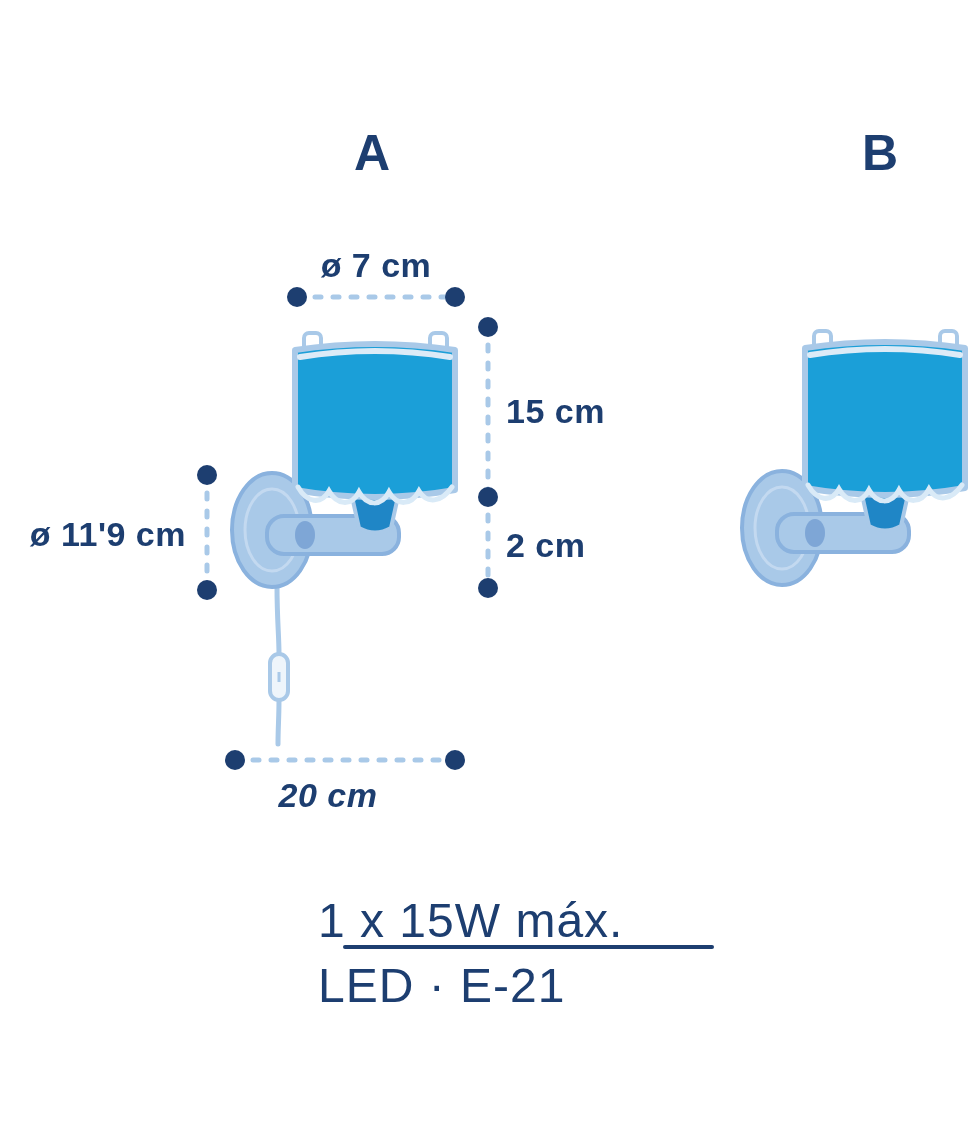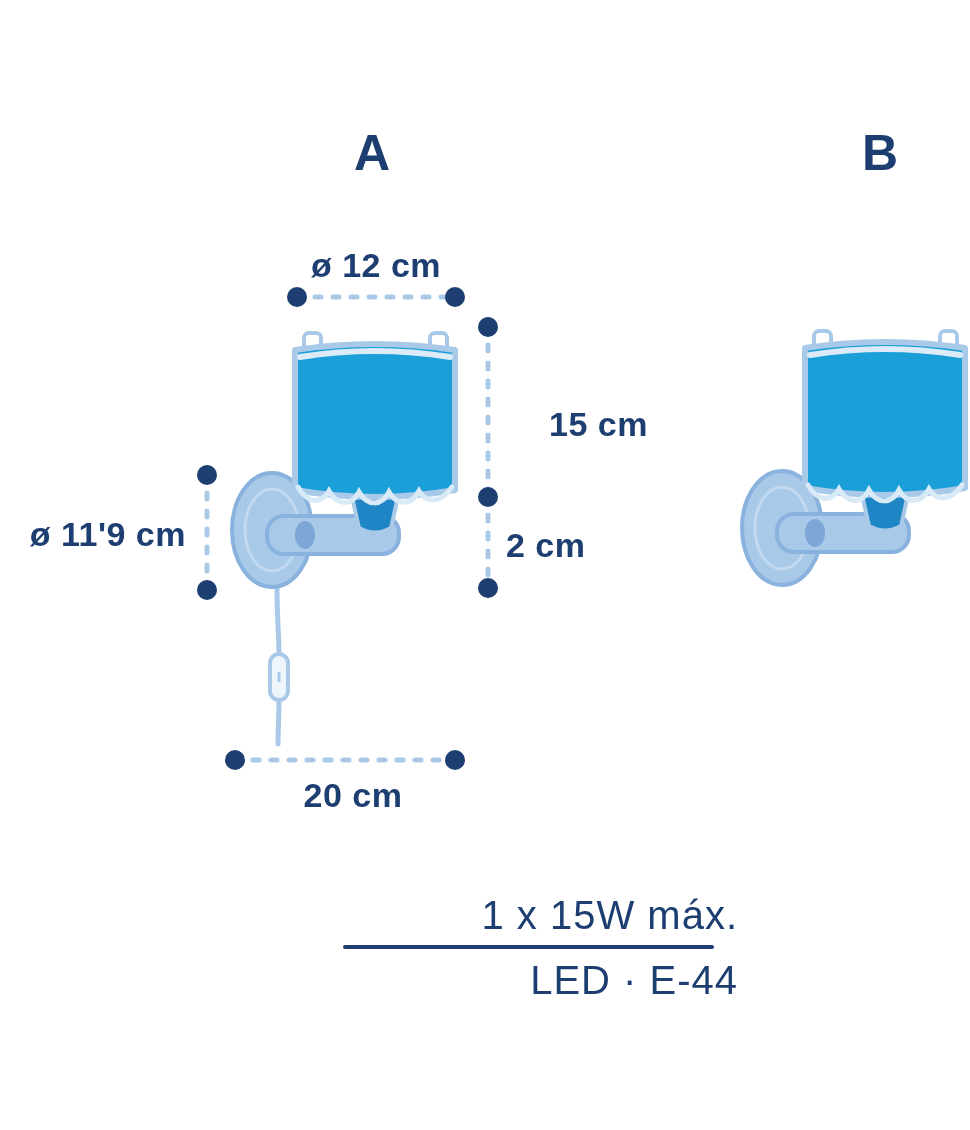--- a/index.html
+++ b/index.html
@@ -11,21 +11,21 @@
     background: #ffffff;
     overflow: hidden;
     font-family: "Liberation Sans", sans-serif;
   }
   .art { position: absolute; left: 0; top: 0; }
   .lbl { position: absolute; color: #1d3e70; }
   .variant { font-size: 50px; font-weight: 800; width: 100px; text-align: center; }
   .dim { font-size: 34px; font-weight: 800; letter-spacing: 0.5px; }
   .ctr { text-align: center; }
   .rgt { text-align: right; }
-  .spec { font-size: 40px; font-weight: 500; width: 420px; text-align: right; letter-spacing: 1px; }
+  .spec { font-size: 48px; font-weight: 500; width: 420px; text-align: left; letter-spacing: 1px; }
 </style>
 </head>
 <body>
 
 <div class="canvas">
 
   <svg class="art" width="970" height="1130" viewBox="0 0 970 1130">
     <defs>
       <g id="lampbody">
 
@@ -89,27 +89,27 @@
     <circle cx="235" cy="760" r="10" fill="#1d3e70"></circle>
     <circle cx="455" cy="760" r="10" fill="#1d3e70"></circle>
 
     <line x1="345" y1="947" x2="712" y2="947" stroke="#1d3e70" stroke-width="4" stroke-linecap="round"></line>
   </svg>
 
   <div class="lbl variant" style="left:322px; top:124px;">A</div>
 
   <div class="lbl variant" style="left:830px; top:124px;">B</div>
 
-  <div class="lbl dim ctr" style="left:276px; top:246px; width:200px;">ø 12 cm</div>
+  <div class="lbl dim ctr" style="left:276px; top:246px; width:200px;">ø 7 cm</div>
 
-  <div class="lbl dim" style="left:506px; top:405px;margin-left:43px;">15 cm</div>
+  <div class="lbl dim" style="left:506px; top:392px;">15 cm</div>
 
   <div class="lbl dim" style="left:506px; top:526px;">2 cm</div>
 
   <div class="lbl dim rgt" style="left:0px; top:515px; width:186px;">ø 11'9 cm</div>
 
-  <div class="lbl dim ctr" style="left:253px; top:776px; width:200px;">20 cm</div>
+  <div class="lbl dim ctr" style="left:228px; top:776px; width:200px;font-style:italic;">20 cm</div>
 
   <div class="lbl spec" style="left:318px; top:893px;">1 x 15W máx.</div>
 
-  <div class="lbl spec" style="left:318px; top:958px;">LED · E-44</div>
+  <div class="lbl spec" style="left:318px; top:958px;">LED · E-21</div>
 
 </div>
 
 </body></html>

